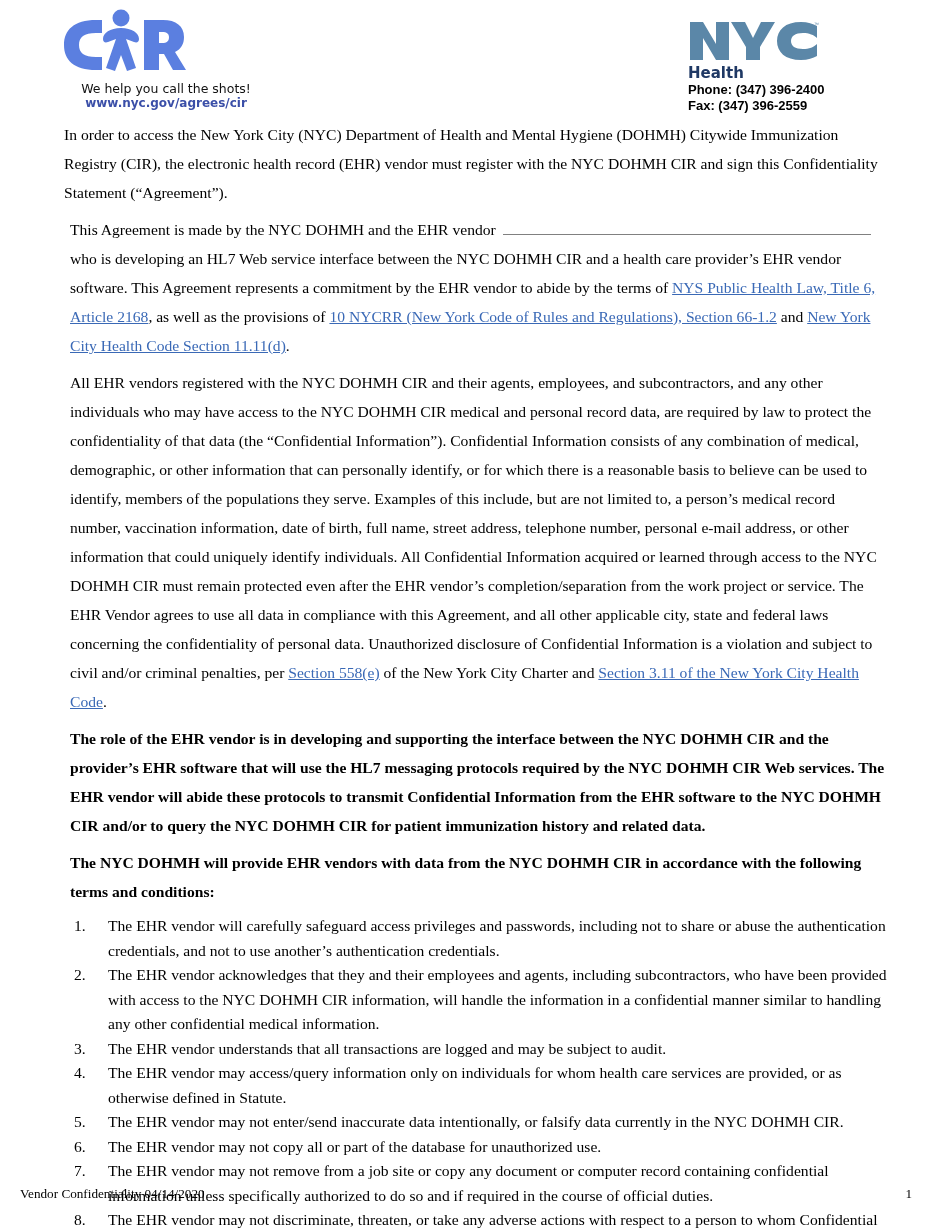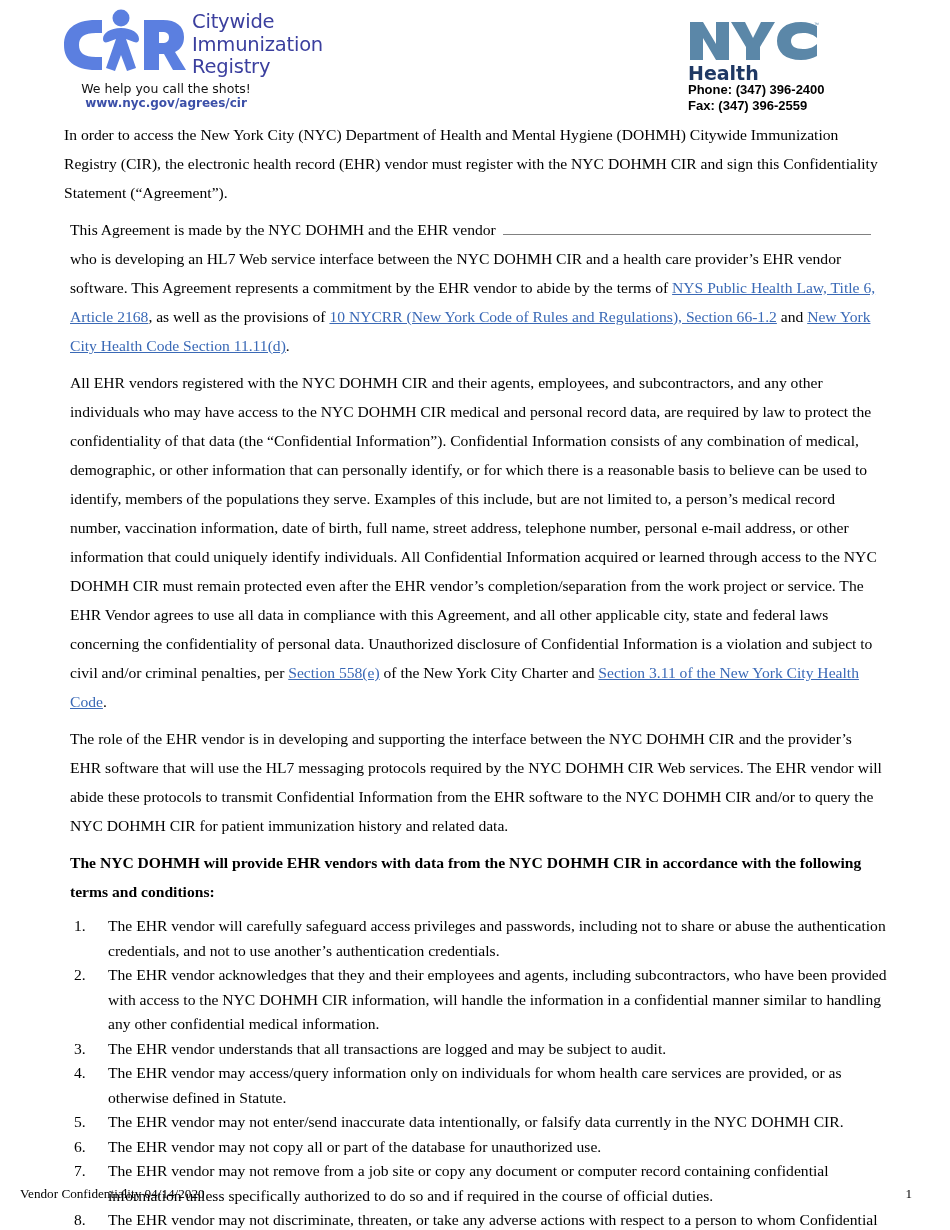--- a/index.html
+++ b/index.html
@@ -82,21 +82,21 @@
     position: absolute;
     right: 92px;
     top: 18px;
     text-align: left;
     width: 170px;
   }
   .nyc-mark { width: 132px; height: 46px; display:block; }
   .nyc-health {
     font-family: "DejaVu Sans", "Liberation Sans", sans-serif;
     font-weight: bold;
-    font-size: 19px;
+    font-size: 15px;
     color: #1f3864;
     line-height: 17px;
     margin-top: 1px;
   }
   .nyc-contact {
     font-family: Liberation Sans, sans-serif;
     font-weight: bold;
     font-size: 13px;
     color: #000000;
     line-height: 16px;
@@ -126,21 +126,21 @@
   }
   p.para {
     margin: 8px;
   }
   .p-intro { margin-top: 46px; }
   .p-agreement {
     margin-top: 17px;
     padding-left: 6px;
   }
   .p-allvendors { margin-top: 16px; padding-left: 6px; }
-  .p-role { margin-top: 16px; padding-left: 6px; }
+  .p-role { margin-top: 16px; padding-left: 6px; font-weight: bold; }
   .p-terms {
     margin-top: 17px;
     padding-left: 6px;
     font-weight: bold;
   }
 
   a.doclink, .doclink {
     color: #3a69b6;
     text-decoration: underline;
   }
@@ -202,25 +202,20 @@
           <svg width="128" height="72" viewBox="0 0 128 72" xmlns="http://www.w3.org/2000/svg">
 
             <path d="M38 12 C16 12 6 22 6 37 C6 52 16 62 38 62 L44 62 L44 49 L38 49 C26 49 21 45 21 37 C21 29 26 25 38 25 L44 25 L44 12 Z" fill="#5b7fe0"></path>
 
             <circle cx="63" cy="10" r="8.5" fill="#5b7fe0"></circle>
             <path d="M63 20 C52 20 45 25 45 31 C45 34 47 35 50 34 L58 31 L48 60 L57 63 L63 47 L69 63 L78 60 L68 31 L76 34 C79 35 81 34 81 31 C81 25 74 20 63 20 Z" fill="#5b7fe0"></path>
 
             <path d="M86 12 L86 62 L101 62 L101 46 L106 46 L115 62 L128 62 L117 44 C123 41 126 36 126 29 C126 18 118 12 105 12 Z M101 24 L104 24 C109 24 111 26 111 29 C111 33 109 35 104 35 L101 35 Z" fill="#5b7fe0"></path>
           </svg>
         </div>
-        <div class="cir-name">
-          <div>Citywide</div>
-          <div>Immunization</div>
-          <div>Registry</div>
-        </div>
       </div>
       <div class="cir-tagline">We help you call the shots!</div>
       <div class="cir-url">www.nyc.gov/agrees/cir</div>
     </div>
 
     <div class="nyc-logo">
       <svg class="nyc-mark" viewBox="0 0 132 46" xmlns="http://www.w3.org/2000/svg">
 
         <path d="M2 4 L2 42 L15 42 L15 20 L28 42 L41 42 L41 4 L28 4 L28 26 L15 4 Z" fill="#5b87a8"></path>
 

